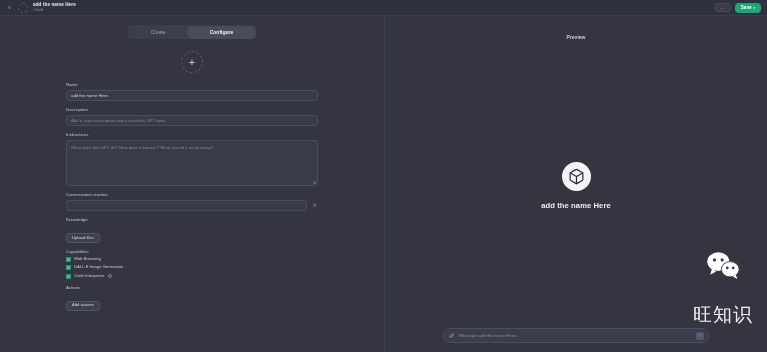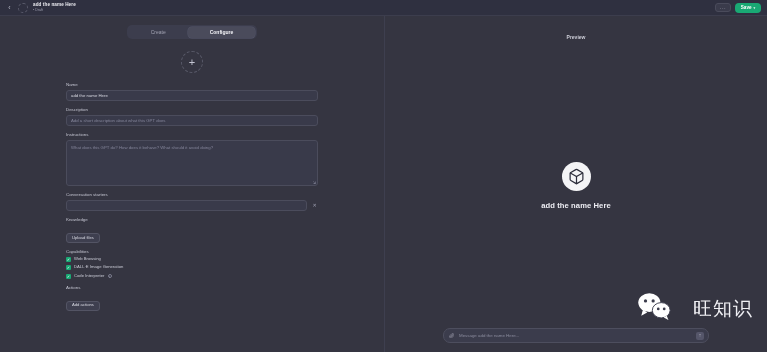--- a/index.html
+++ b/index.html
@@ -345,20 +345,21 @@
 
   
   .watermark {
     position: absolute;
     right: 14px;
     bottom: 28px;
     display: flex;
     align-items: center;
     gap: 22px;
     pointer-events: none;
+    flex-direction: column;
   }
   .wm-text {
     font-size: 19px;
     color: #f0f0f4;
     font-family: "DejaVu Sans", sans-serif;
     letter-spacing: 1px;
     line-height: 1;
   }
 </style>
 </head>

